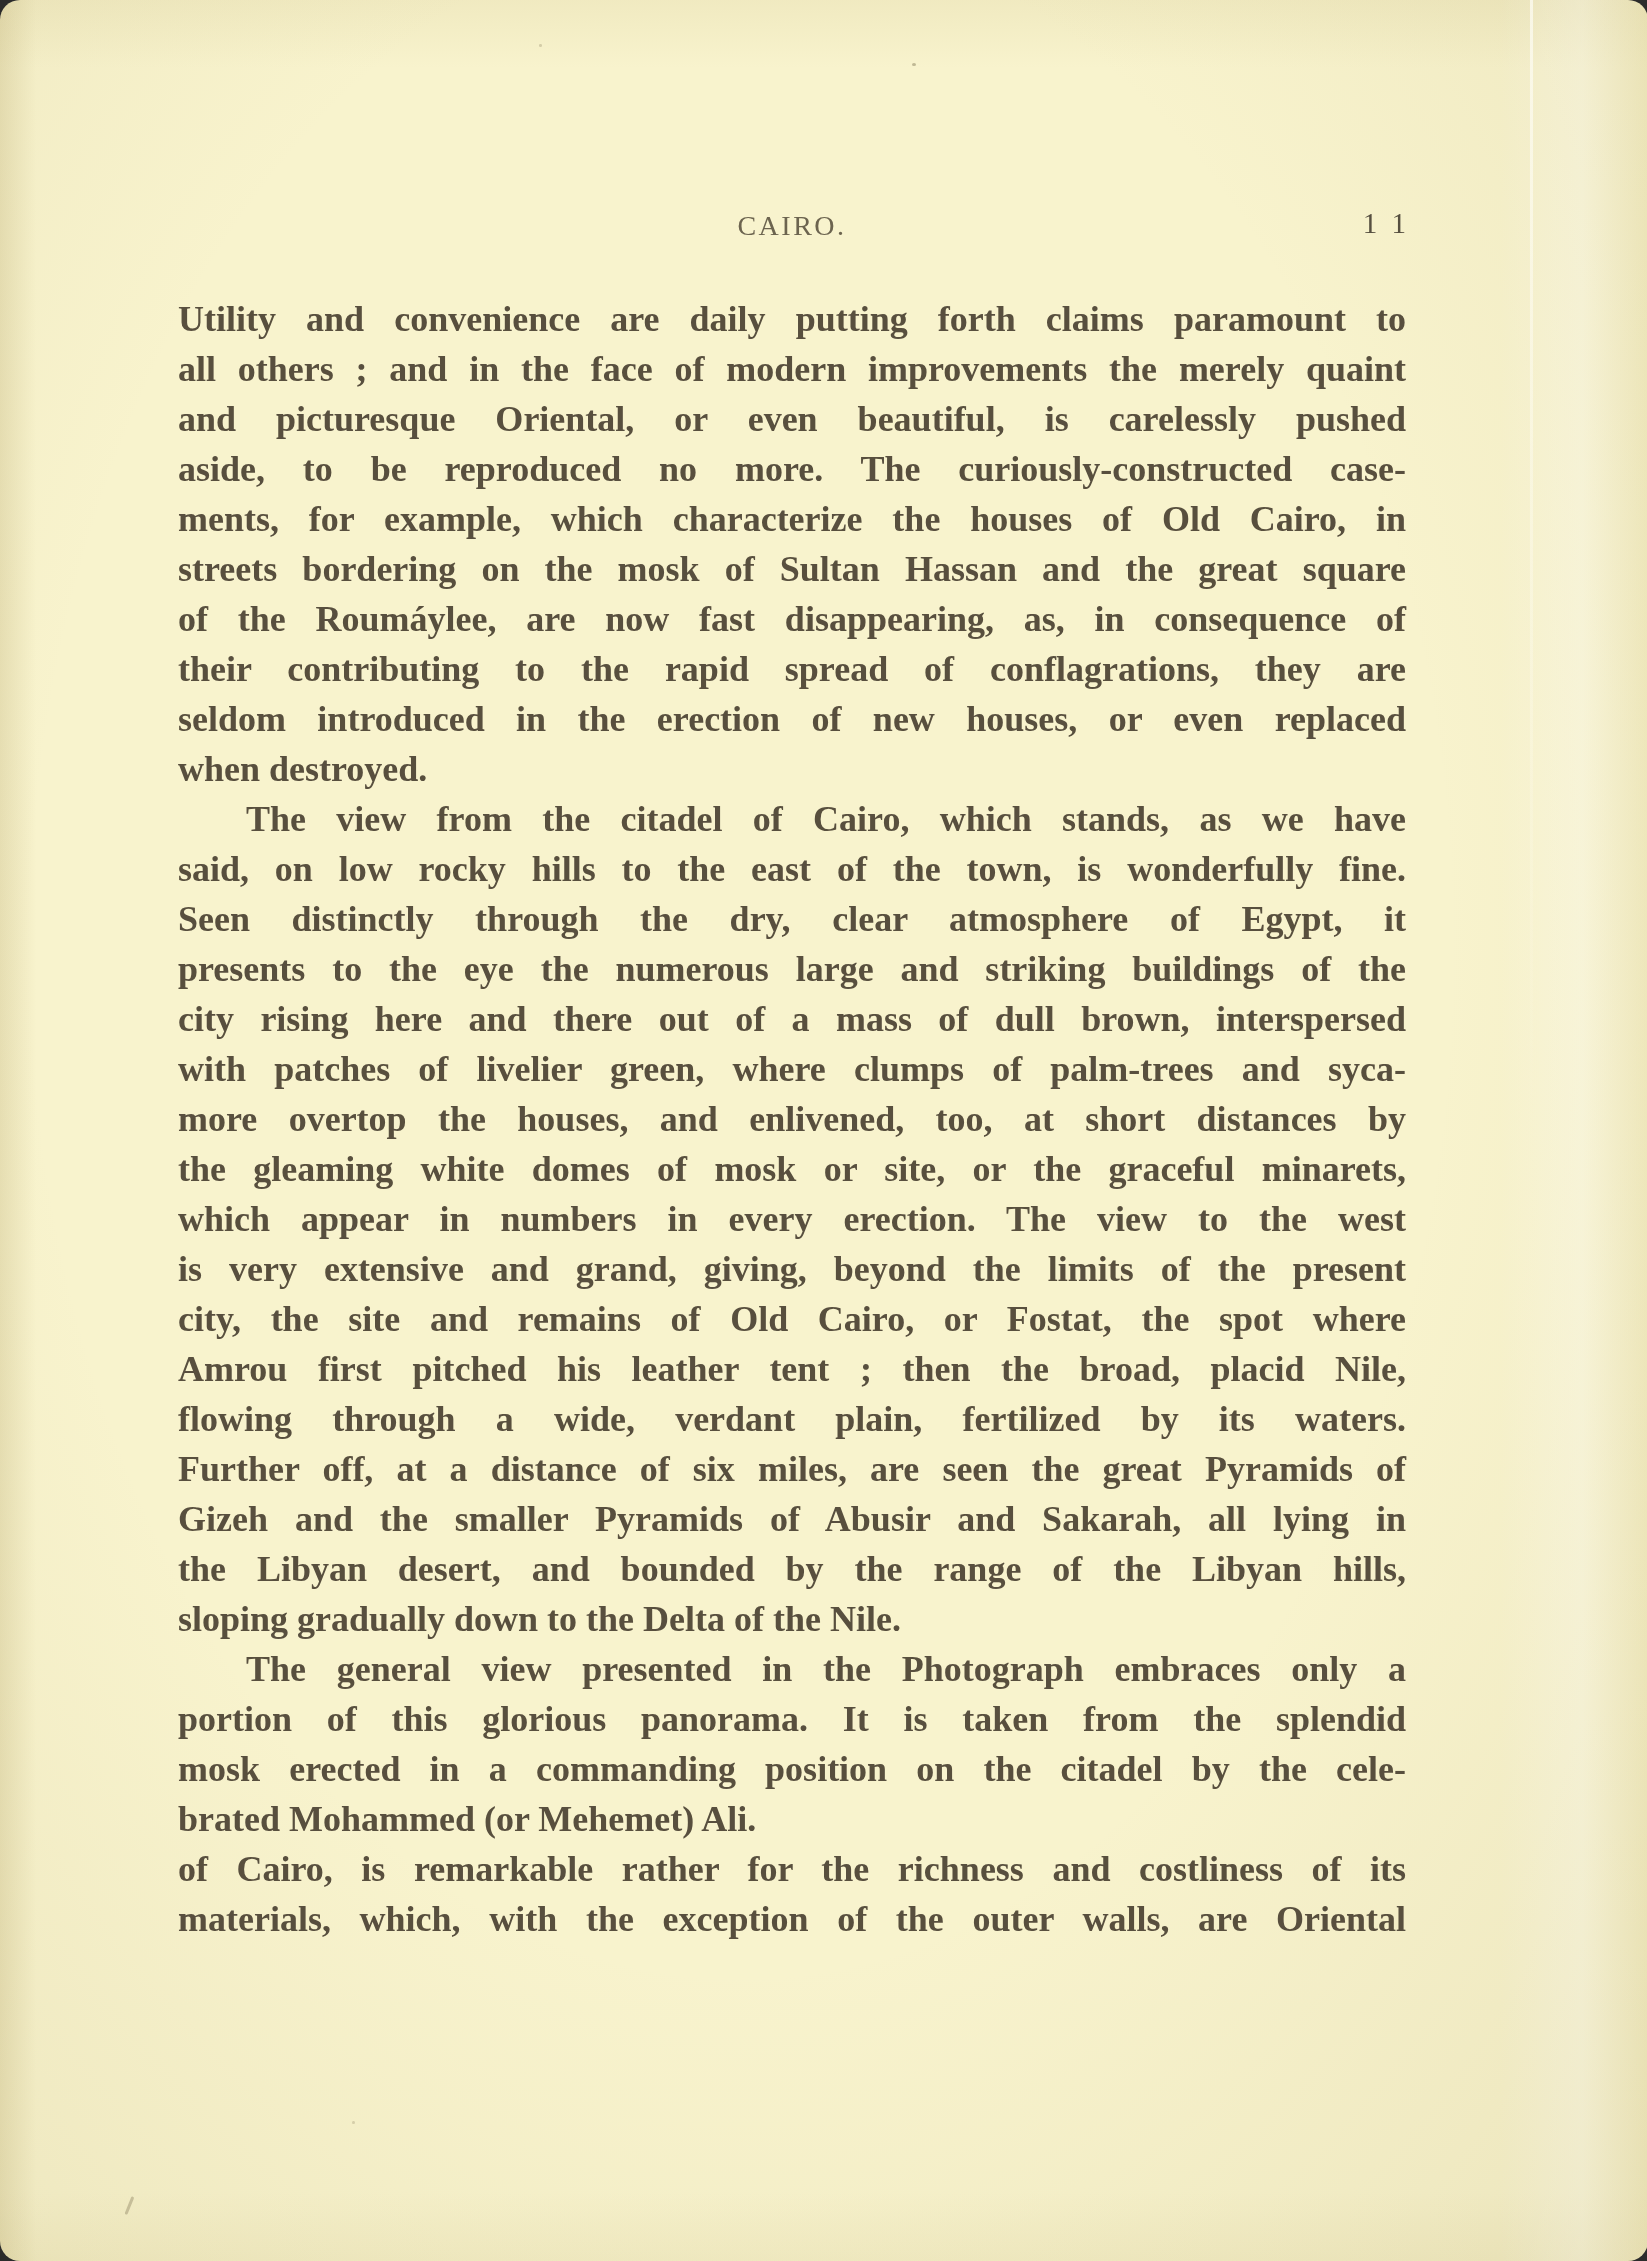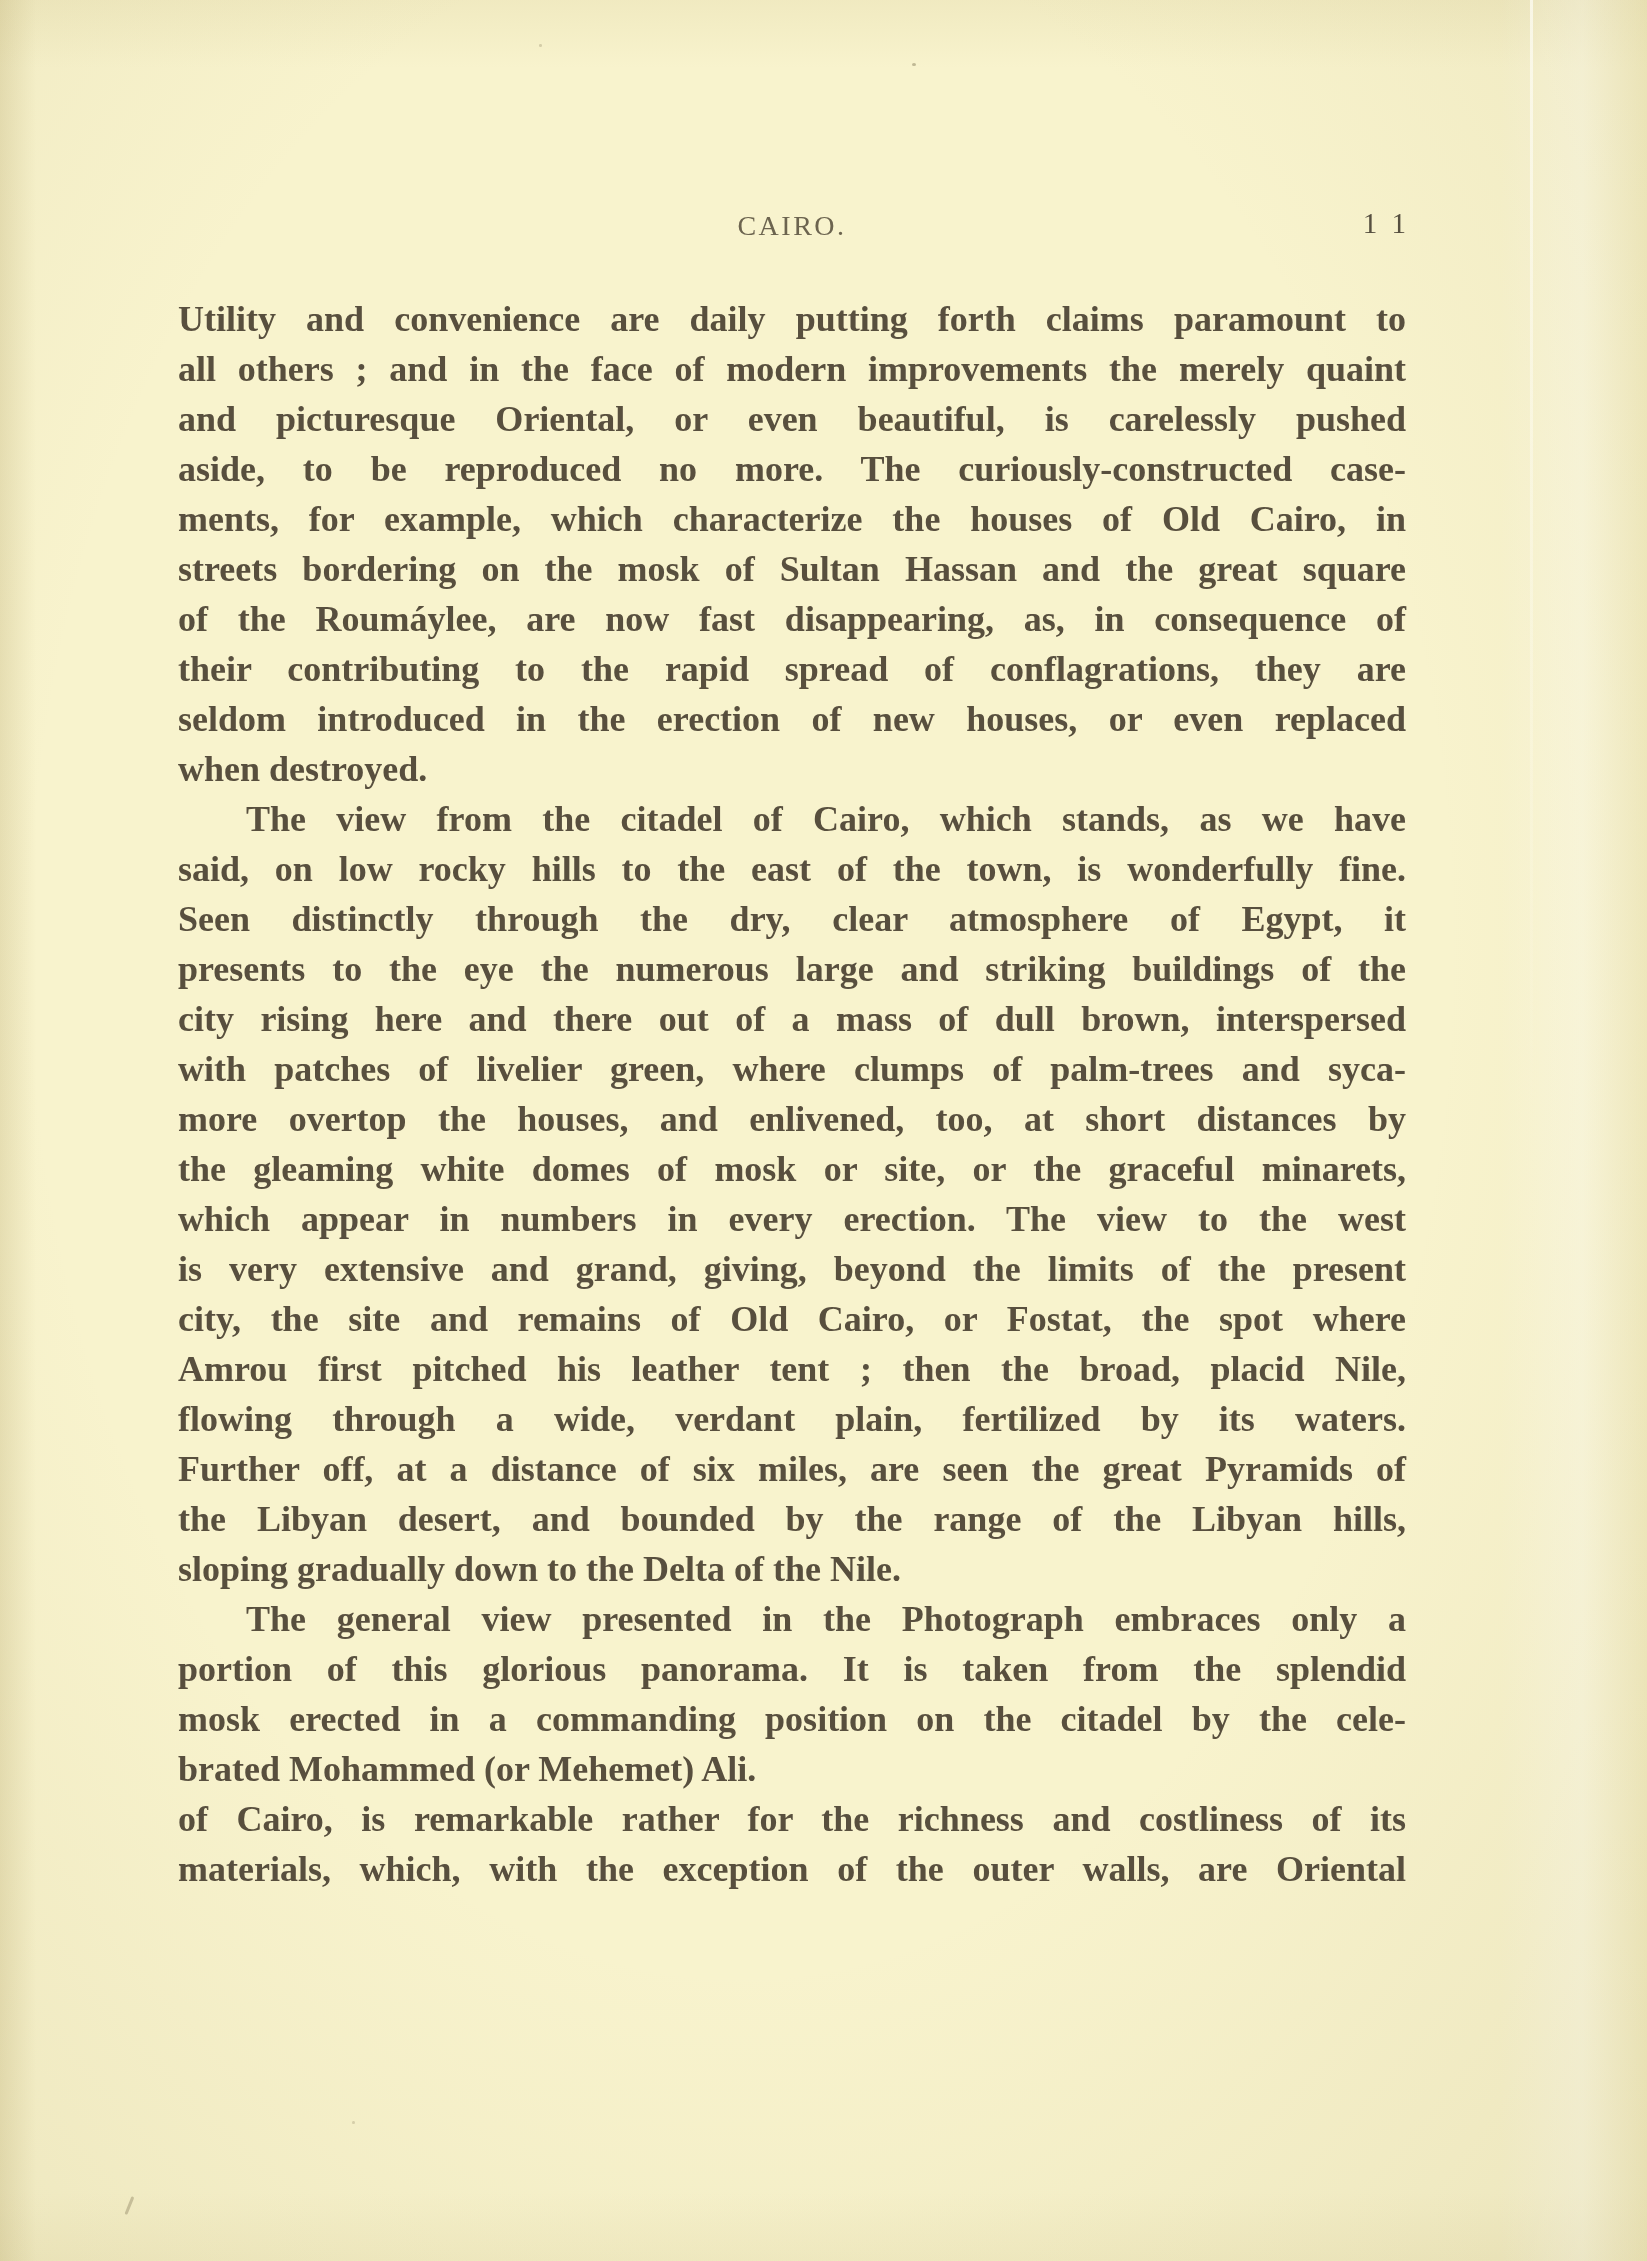--- a/index.html
+++ b/index.html
@@ -8,20 +8,21 @@
     width:1648px;height:2261px;
     background:
       radial-gradient(ellipse at 45% 42%, rgba(255,255,255,0) 55%, rgba(175,160,105,0.16) 100%),
       linear-gradient(90deg, rgba(190,175,118,0.30) 0%, rgba(190,175,118,0.0) 2.2%),
       linear-gradient(270deg, rgba(236,228,180,0.55) 0%, rgba(255,255,248,0.35) 4%, rgba(255,255,248,0.0) 9%),
       linear-gradient(180deg, rgba(205,192,135,0.18) 0%, rgba(205,192,135,0.0) 3%),
       linear-gradient(0deg, rgba(205,192,135,0.14) 0%, rgba(205,192,135,0.0) 3%),
       #f8f3cd;
     overflow:hidden;
     font-family:"Liberation Serif","DejaVu Serif",serif;
+    border-radius:20px;
   }
   .crease{
     position:absolute;left:1530px;top:0;width:2.5px;height:1118px;
     background:linear-gradient(180deg, rgba(255,255,250,0.65), rgba(255,255,250,0.0));
     pointer-events:none;
   }
   .header{
     position:absolute;left:178px;top:210px;width:1228px;height:39px;
     color:#6c644f;
   }
@@ -91,20 +92,21 @@
         <div class="line">city rising here and there out of a mass of dull brown, interspersed</div>
         <div class="line">with patches of livelier green, where clumps of palm-trees and syca-</div>
         <div class="line">more overtop the houses, and enlivened, too, at short distances by</div>
         <div class="line">the gleaming white domes of mosk or site, or the graceful minarets,</div>
         <div class="line">which appear in numbers in every erection. The view to the west</div>
         <div class="line">is very extensive and grand, giving, beyond the limits of the present</div>
         <div class="line">city, the site and remains of Old Cairo, or Fostat, the spot where</div>
         <div class="line">Amrou first pitched his leather tent ; then the broad, placid Nile,</div>
         <div class="line">flowing through a wide, verdant plain, fertilized by its waters.</div>
         <div class="line">Further off, at a distance of six miles, are seen the great Pyramids of</div>
+        <div class="line">Gizeh and the smaller Pyramids of Abusir and Sakarah, all lying in</div>
         <div class="line">the Libyan desert, and bounded by the range of the Libyan hills,</div>
         <div class="line para-end">sloping gradually down to the Delta of the Nile.</div>
       </div>
       <div class="para">
         <div class="line indent">The general view presented in the Photograph embraces only a</div>
         <div class="line">portion of this glorious panorama. It is taken from the splendid</div>
         <div class="line">mosk erected in a commanding position on the citadel by the cele-</div>
         <div class="line para-end">brated Mohammed (or Mehemet) Ali.</div>
       </div>
       <div class="para">

